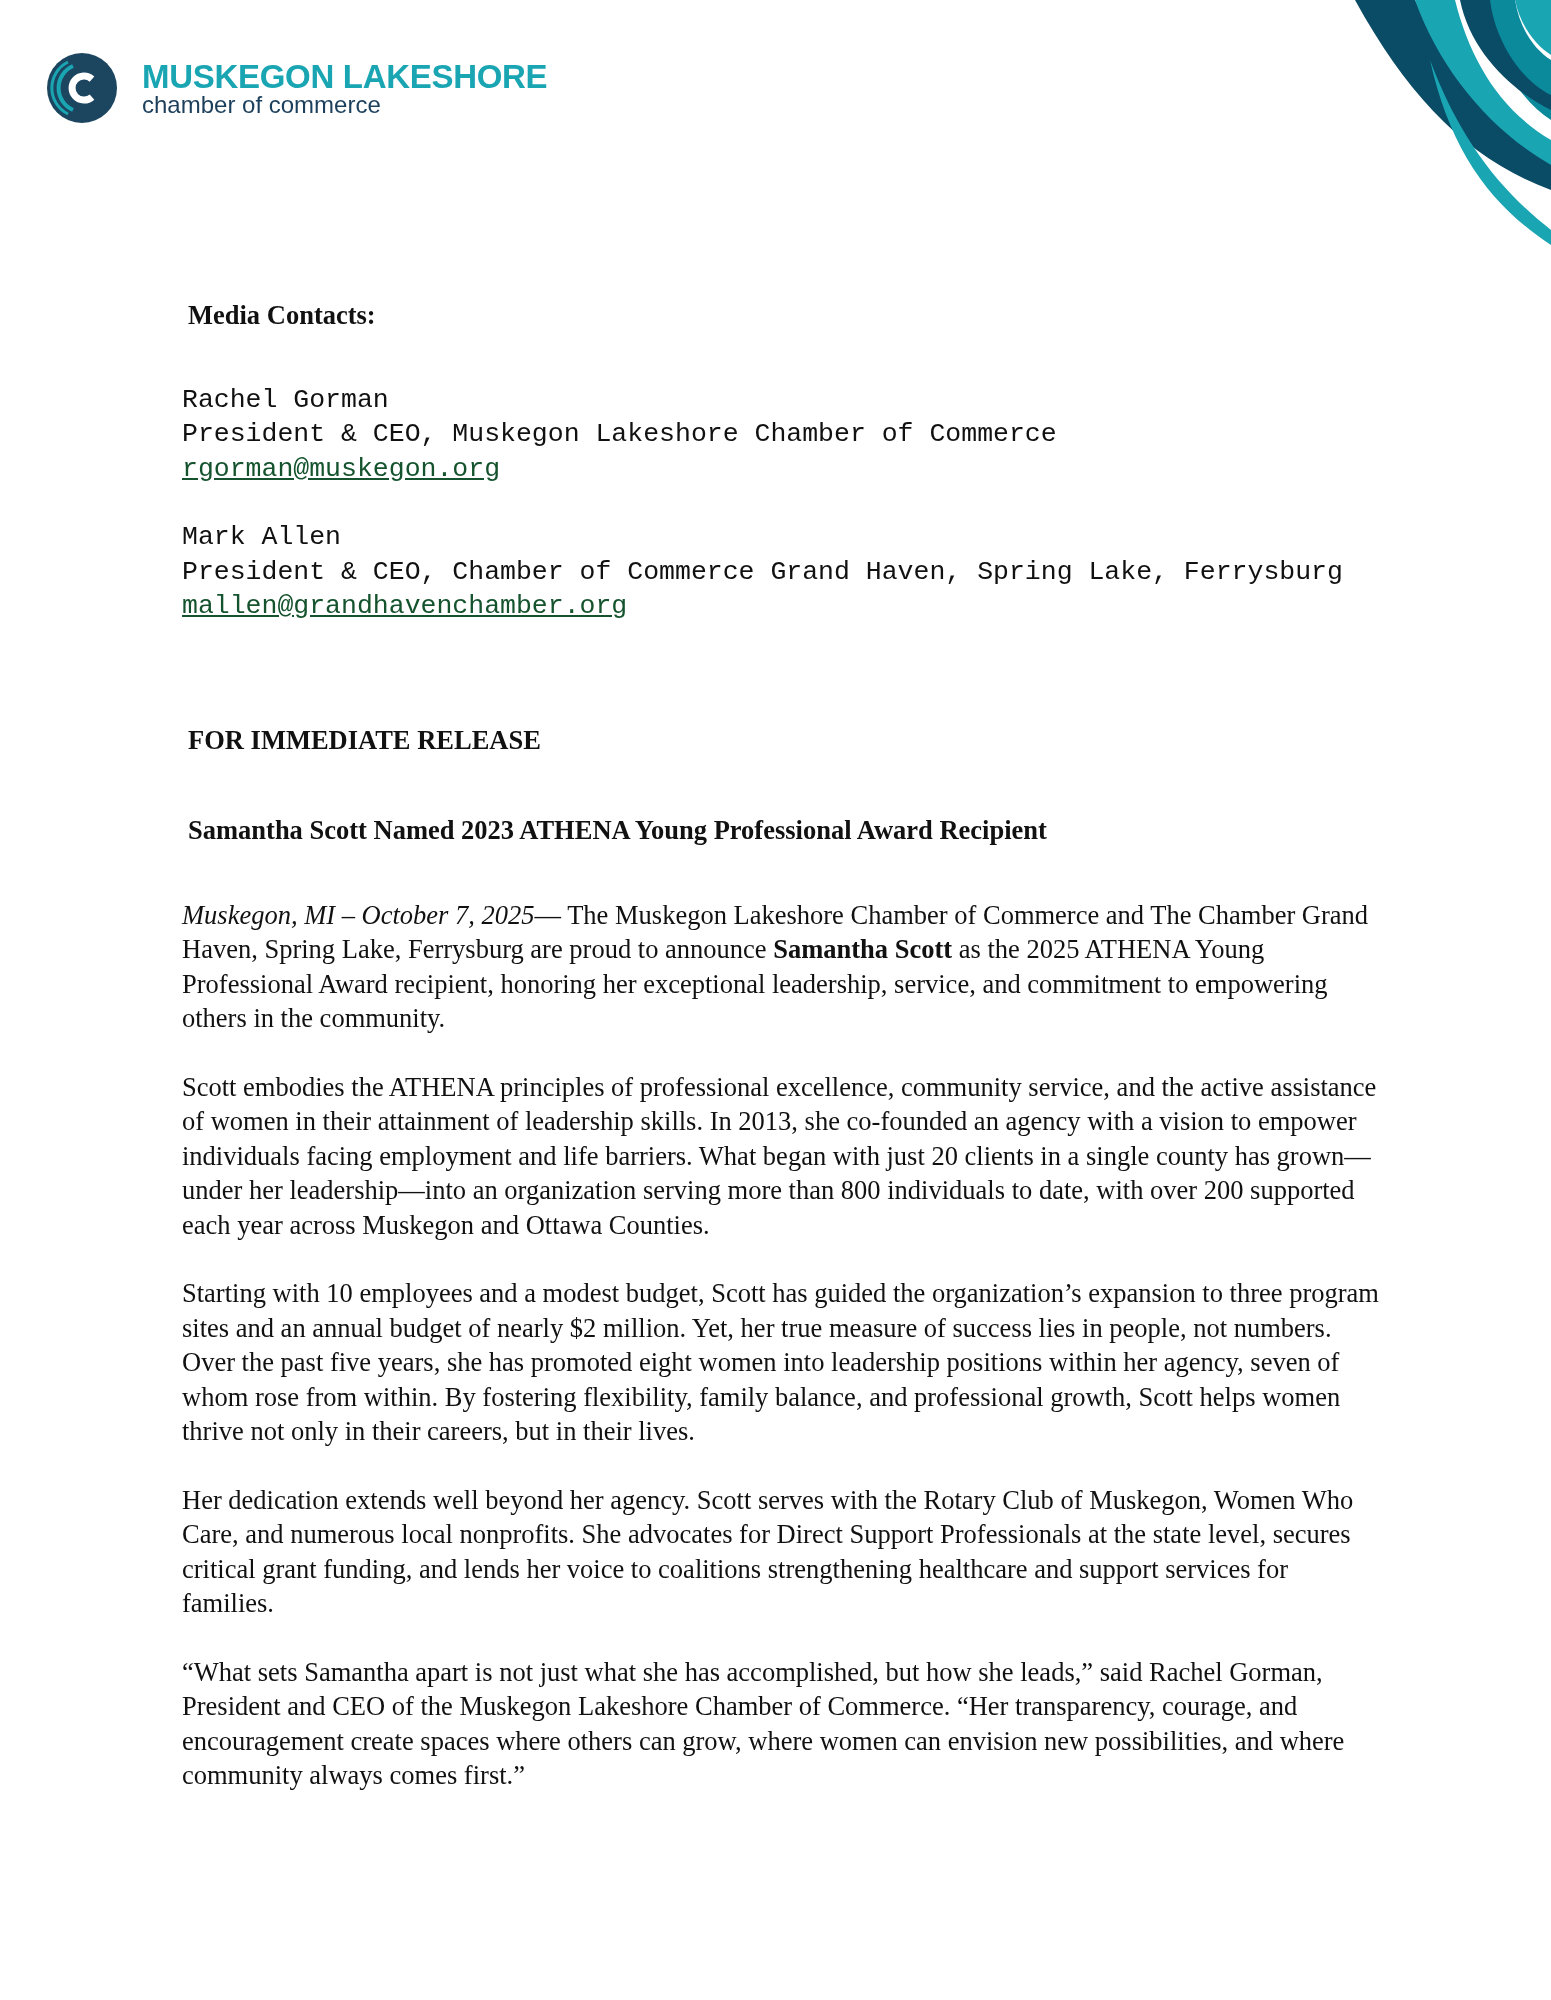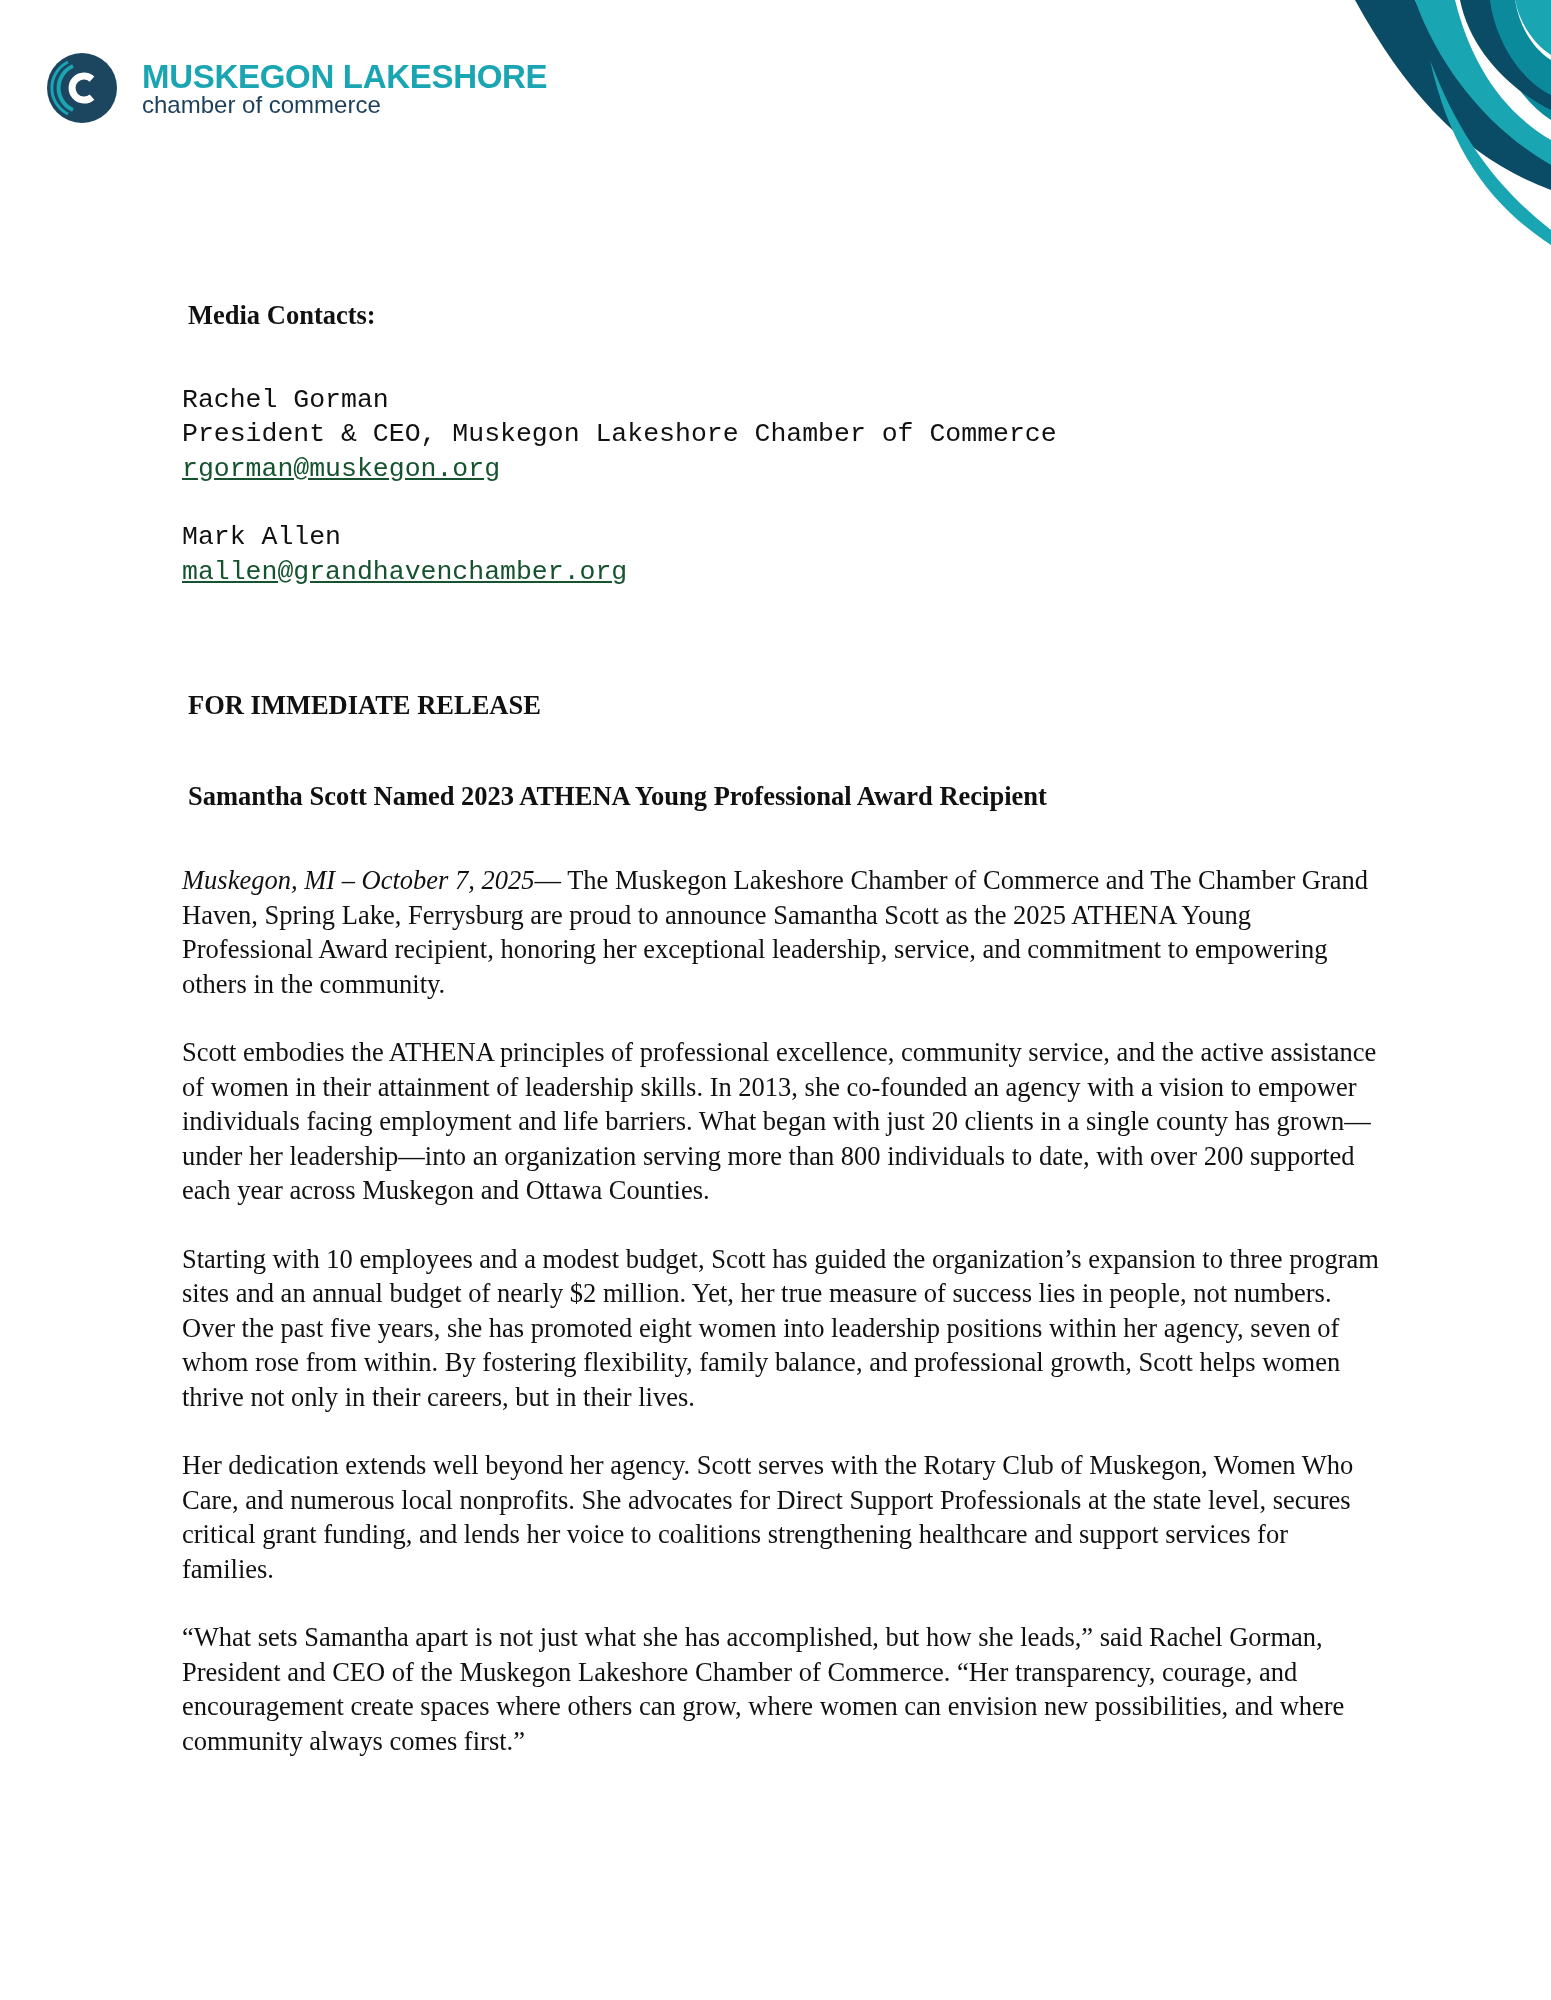--- a/index.html
+++ b/index.html
@@ -18,21 +18,21 @@
     .content { position: absolute; left: 182px; top: 292px; width: 1200px; font-size: 26.5px; line-height: 34.5px; }
     .heading { font-weight: bold; margin: 6px; }
     .contact { margin: 0; font-family: Liberation Mono, monospace; }
     .link { color: #14532d; text-decoration: underline; cursor: pointer; }
     p { margin: 0; }
     .gap-xl { height: 44px; }
     .gap-contact { height: 34px; }
     .gap-release { height: 93px; }
     .gap-para { height: 34px; }
     .italic { font-style: italic; }
-    .bold { font-weight: normal; }
+    .bold { font-weight: bold; }
   </style>
 </head>
 <body>
 
 <div class="logo">
   <svg class="logo-mark" viewBox="0 0 72 72">
     <circle cx="36" cy="36" r="35" fill="#1c4560"></circle>
     <path d="M 27 14 A 24 24 0 0 0 27 58" fill="none" stroke="#1aa5b3" stroke-width="4"></path>
     <path d="M 22 10 A 29 29 0 0 0 22 62" fill="none" stroke="#1aa5b3" stroke-width="3"></path>
     <path d="M 46 27 A 12 12 0 1 0 46 45" fill="none" stroke="#ffffff" stroke-width="7" stroke-linecap="butt"></path>
@@ -57,20 +57,21 @@
   <div class="gap-xl"></div>
 
   <div>
     <p class="contact">Rachel Gorman</p>
     <p class="contact">President &amp; CEO, Muskegon Lakeshore Chamber of Commerce</p>
     <p class="contact"><span class="link">rgorman@muskegon.org</span></p>
   </div>
   <div class="gap-contact"></div>
   <div>
     <p class="contact">Mark Allen</p>
+    <p class="contact">President &amp; CEO, Chamber of Commerce Grand Haven, Spring Lake, Ferrysburg</p>
     <p class="contact"><span class="link">mallen@grandhavenchamber.org</span></p>
   </div>
 
   <div class="gap-release"></div>
   <p class="heading">FOR IMMEDIATE RELEASE</p>
   <div class="gap-xl"></div>
   <p class="heading">Samantha Scott Named 2023 ATHENA Young Professional Award Recipient</p>
   <div class="gap-xl"></div>
 
   <p><span class="italic">Muskegon, MI – October 7, 2025</span><span>— The Muskegon Lakeshore Chamber of Commerce and The Chamber Grand Haven, Spring Lake, Ferrysburg are proud to announce </span><span class="bold">Samantha Scott</span><span> as the 2025 ATHENA Young Professional Award recipient, honoring her exceptional leadership, service, and commitment to empowering others in the community.</span></p>

